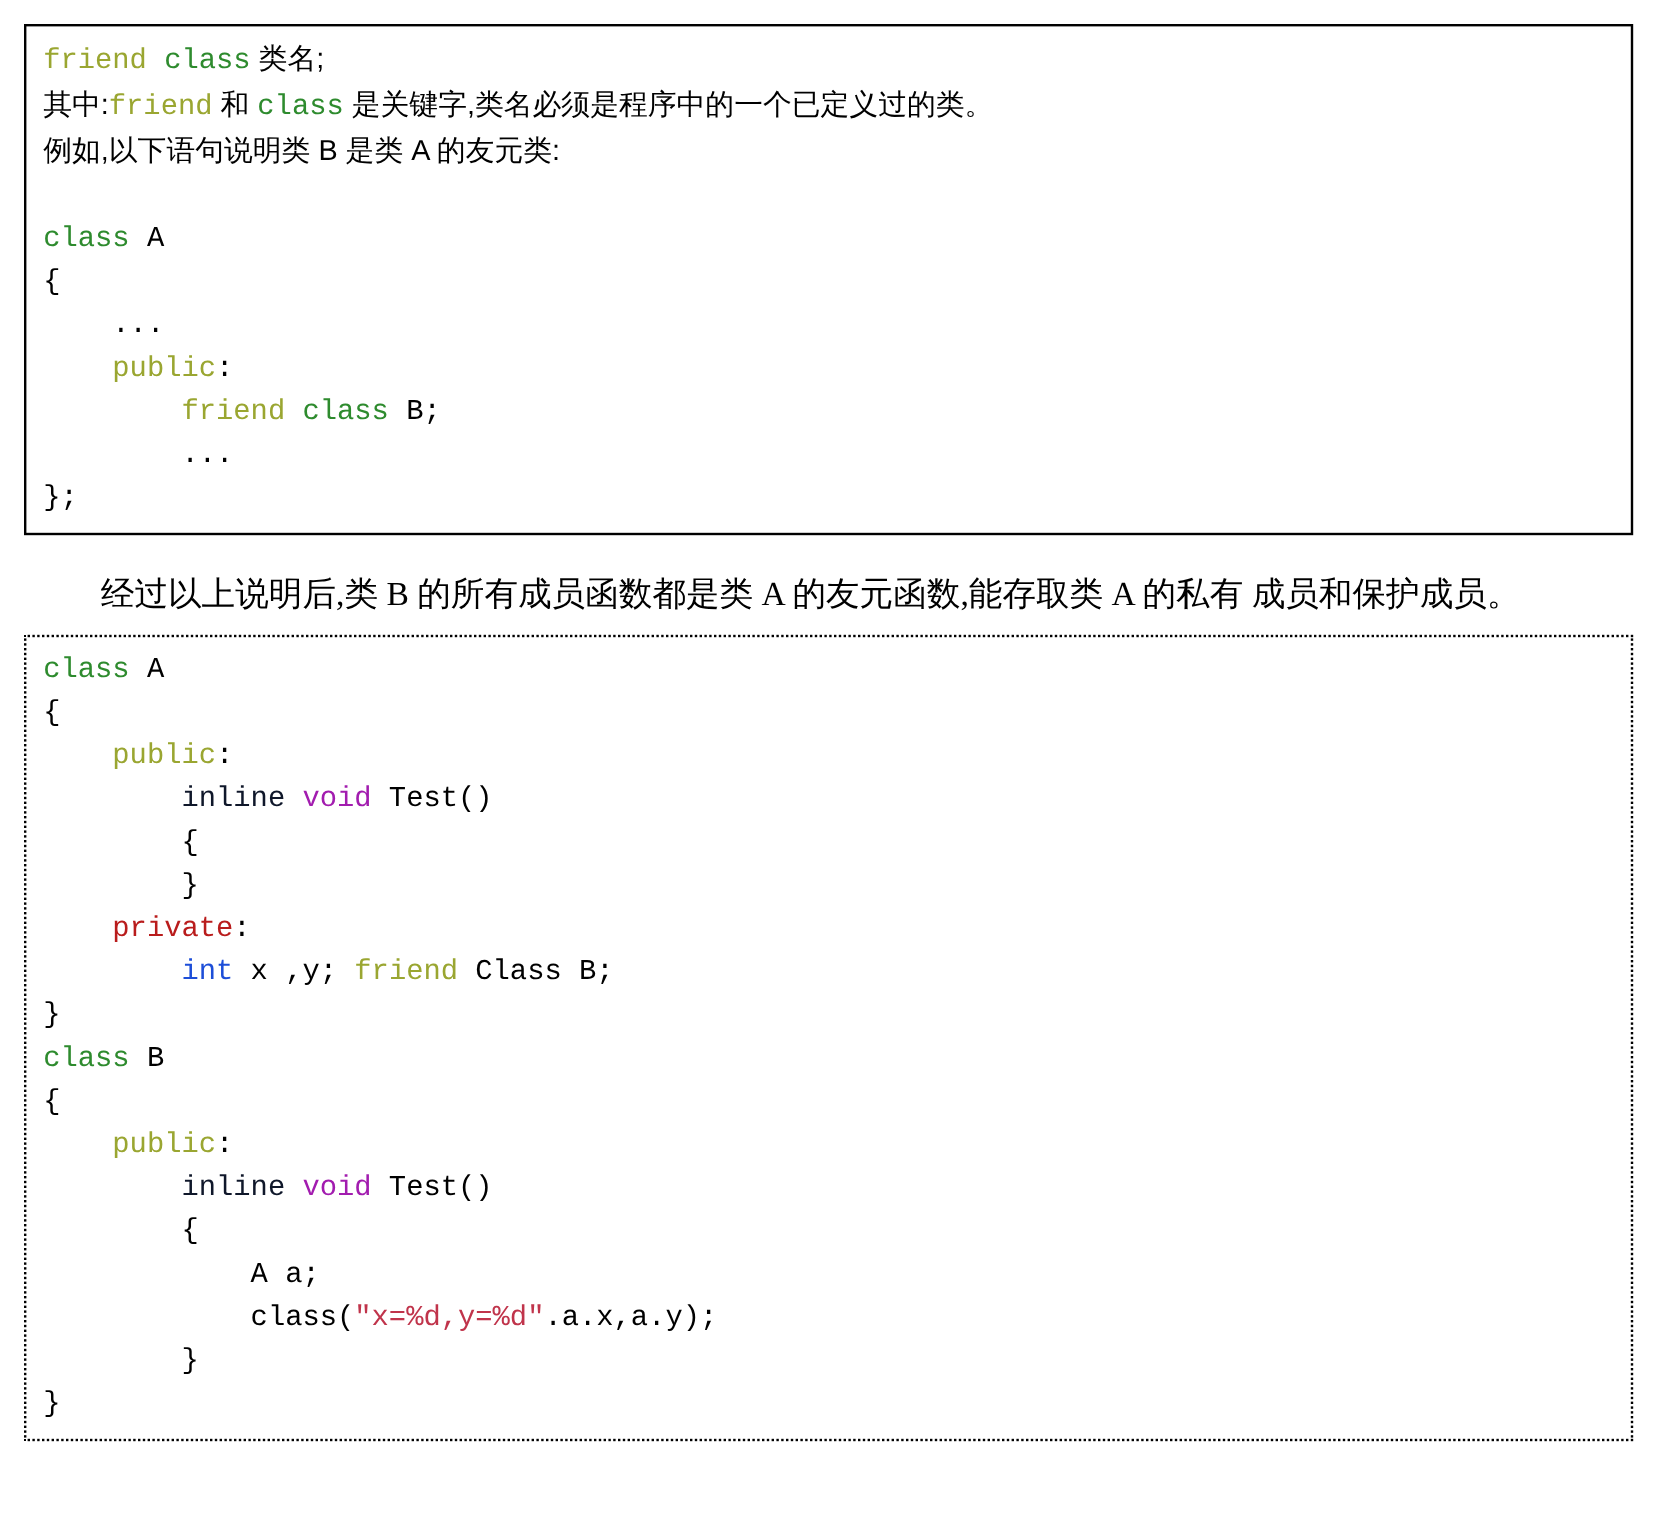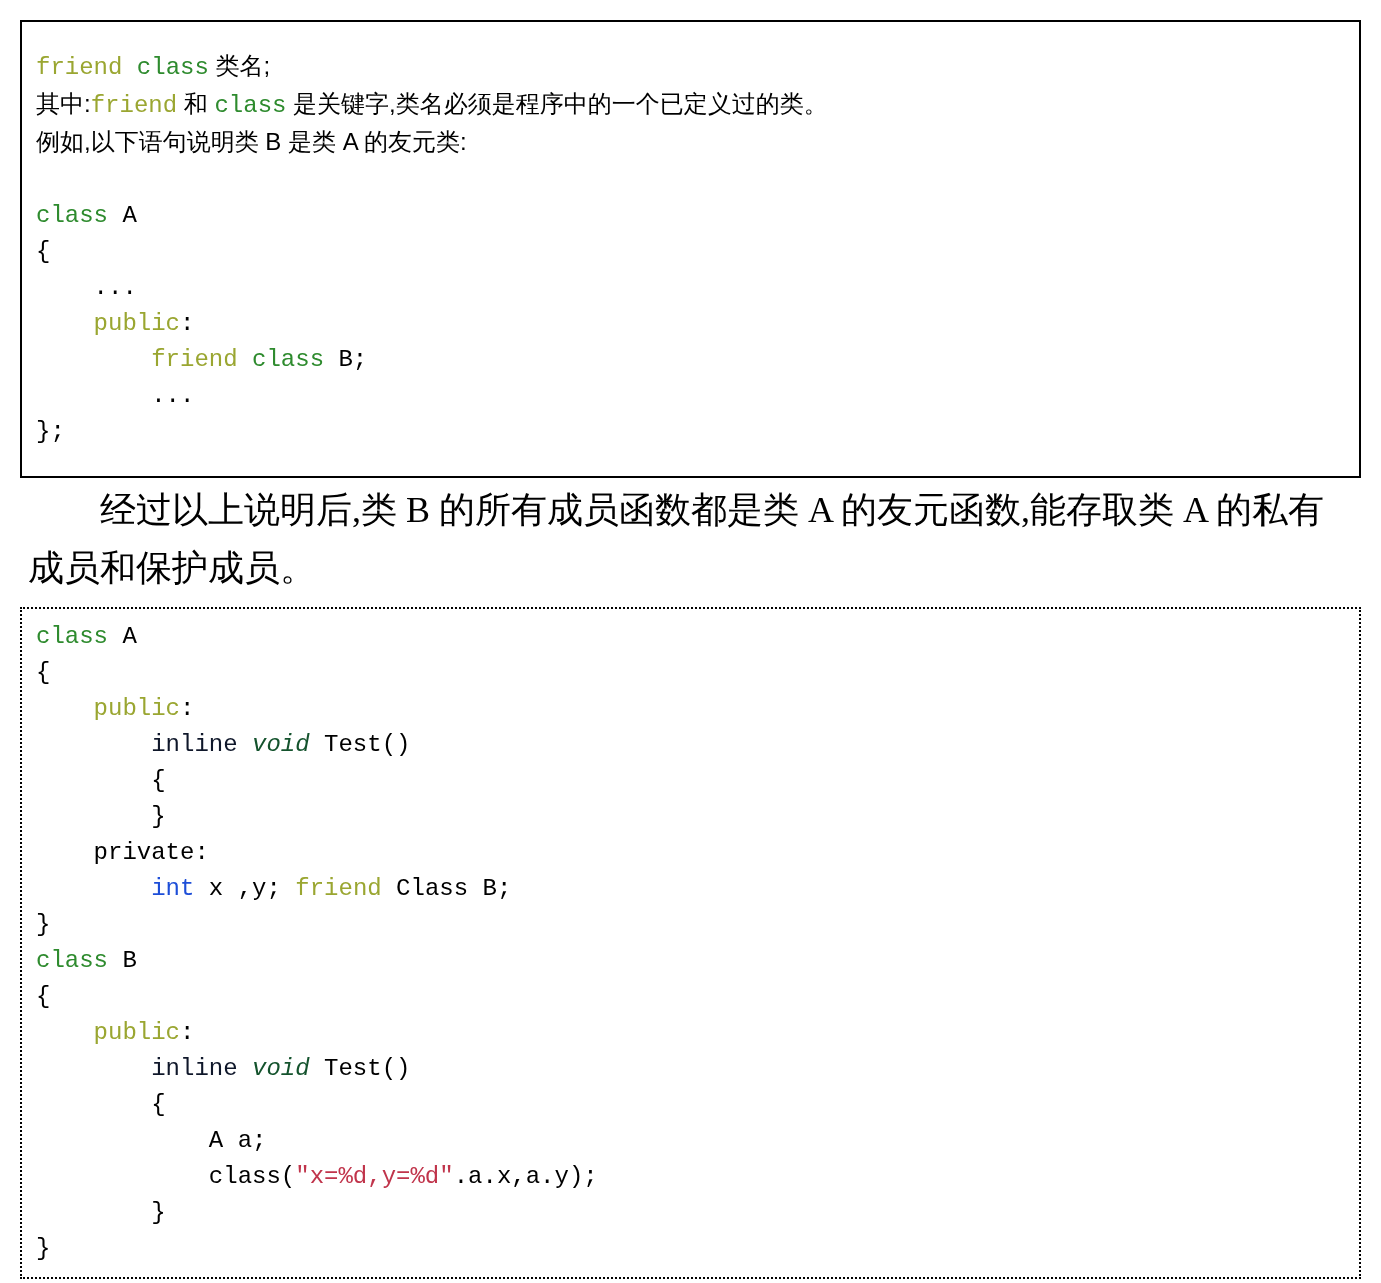--- a/index.html
+++ b/index.html
@@ -7,50 +7,50 @@
     padding: 20px;
     font-family: "Microsoft YaHei", "SimSun", sans-serif;
     font-size: 22px;
     color: #000;
     background: #fff;
     width: 1381px;
     box-sizing: border-box;
   }
   .code-box-solid {
     border: 2px solid #000;
-    padding: 26px 14px;
-    margin-bottom: 0;
+    padding: 10px 14px;
+    margin-bottom: 24px;
   }
   .code-box-dashed {
     border: 2px dotted #000;
     padding: 10px 14px;
   }
   pre {
     margin: 0;
     font-family: Consolas, "Courier New", monospace;
     font-size: 24px;
     line-height: 1.5;
     white-space: pre;
   }
   .prose {
-    font-size: 36px;
+    font-size: 28px;
     line-height: 1.6;
     padding: 4px 8px 10px 8px;
     font-family: "SimSun", serif;
   }
   .prose-indent {
     display: inline-block;
     width: 2em;
   }
   .kw-friend  { color: #9aa631; }   
   .kw-class   { color: #2e8b2e; }   
   .kw-public  { color: #9aa631; }
-  .kw-private { color: #000000; }
+  .kw-private { color: #b91c1c; }
   .kw-inline  { color: #0f172a; }
-  .kw-void    { color: #14532d; font-style: italic; }
+  .kw-void    { color: #a21caf; }
   .kw-int     { color: #1d4ed8; }
   .str        { color: #c0344b; }   
   .cn         { font-family: "Microsoft YaHei","SimSun",sans-serif; }
 </style>
 </head>
 <body>
 
 <div class="code-box-solid">
 <pre><span class="kw-friend">friend</span> <span class="kw-class">class</span><span class="cn"> 类名;</span>
 <span class="cn">其中:</span><span class="kw-friend">friend</span><span class="cn"> 和 </span><span class="kw-class">class</span><span class="cn"> 是关键字,类名必须是程序中的一个已定义过的类。</span>

